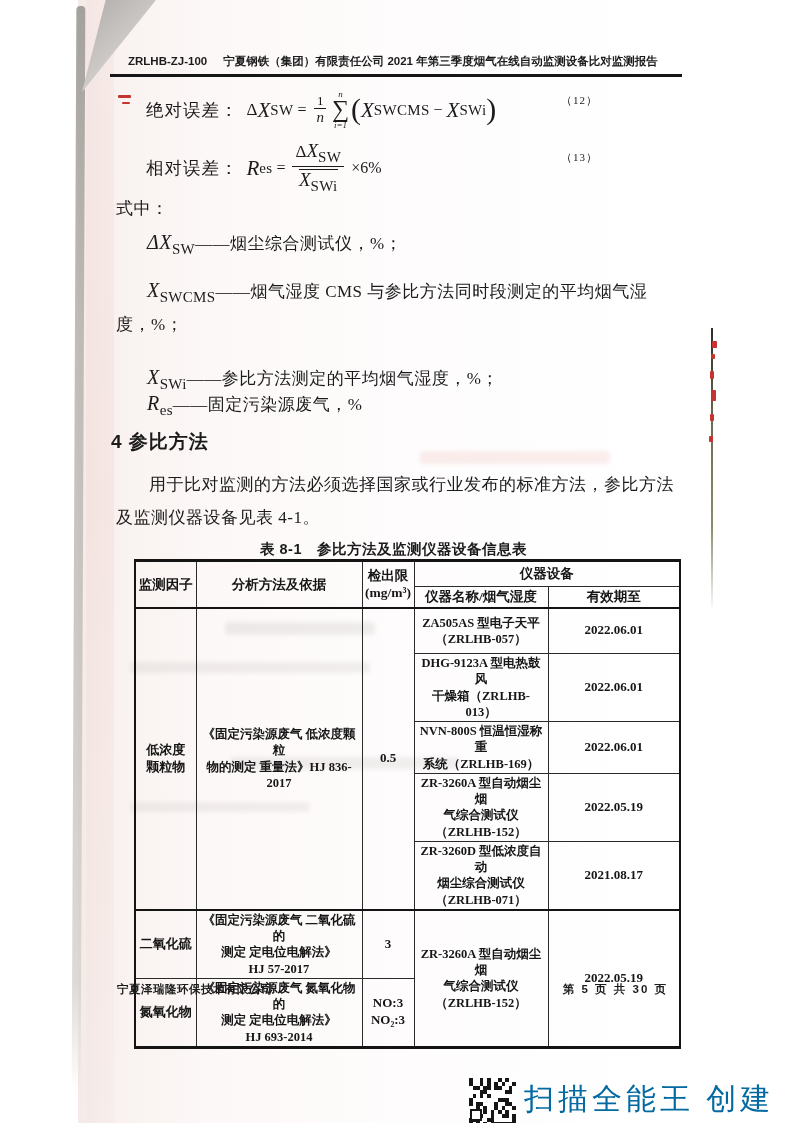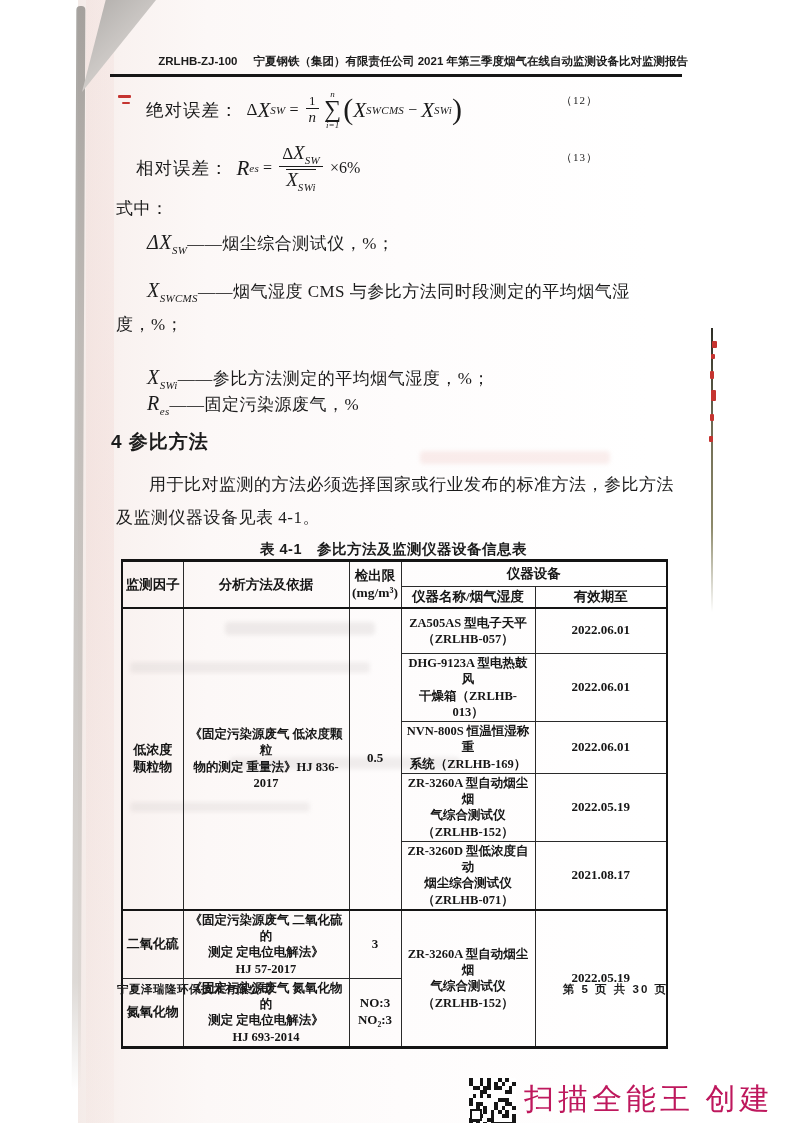--- a/index.html
+++ b/index.html
@@ -29,28 +29,28 @@
     background:linear-gradient(180deg,rgba(231,178,172,.10),rgba(236,196,190,.22) 45%,rgba(240,210,204,.10));
   }
   .edge-line-right{
     position:absolute;left:711px;top:328px;width:2px;height:284px;
     background:linear-gradient(180deg,#2e2e26 0%,#6f6c54 35%,#8d8a6b 70%,rgba(141,138,107,0) 100%);
   }
   .red-mark{position:absolute;background:#c53430;border-radius:1px;}
   .smudge{position:absolute;filter:blur(2px);border-radius:4px;}
   
   .doc-header{position:absolute;top:54px;left:128px;width:560px;font-weight:bold;
-    font-size:11.5px;white-space:nowrap;font-family:"Liberation Sans",sans-serif;text-align:right;}
+    font-size:11.5px;white-space:nowrap;font-family:"Liberation Sans",sans-serif;}
   .doc-header .code{margin-right:16px;}
   .header-rule{position:absolute;top:74px;left:110px;width:572px;height:3px;background:#161616;}
   
   .formula-row{position:absolute;display:flex;align-items:center;}
   .flabel{font-size:17.5px;letter-spacing:1px;margin-right:8px;}
   .sym{font-style:italic;font-size:21px;}
-  .sym-sub{font-style:italic;font-size:11px;vertical-align:-5px;letter-spacing:.3px;}
+  .sym-sub{font-size:15px;vertical-align:-5px;letter-spacing:.3px;}
   .op{font-size:16px;margin:0 4px;}
   .frac{display:inline-flex;flex-direction:column;align-items:center;vertical-align:middle;margin:0 3px;}
   .frac .num{border-bottom:1.4px solid #1b1b1b;padding:0 3px;line-height:1.05;}
   .frac .den{padding:0 3px;line-height:1.1;}
   .frac.small .num{font-size:13px;}
   .frac.small .den{font-size:15px;font-style:italic;}
   .sigma{display:inline-flex;flex-direction:column;align-items:center;line-height:1;margin:0 2px;}
   .sigma .lim{font-size:9px;font-style:italic;line-height:1;}
   .sigma .s{font-size:24px;line-height:.9;}
   .bigparen{font-size:30px;font-weight:300;line-height:1;transform:translateY(-1px);}
@@ -59,21 +59,21 @@
   .delta{font-size:17px;}
   
   .plain{position:absolute;font-size:17px;letter-spacing:.5px;white-space:nowrap;}
   .def .sym{font-size:20px;}
   
   .sec-heading{position:absolute;font-family:"Liberation Sans",sans-serif;font-weight:700;font-size:19px;letter-spacing:1px;}
   
   .tbl-title{position:absolute;top:540px;left:121px;width:545px;text-align:center;
     font-family:"Liberation Sans",sans-serif;font-weight:700;font-size:14.5px;letter-spacing:.5px;}
   table.reftable{
-    position:absolute;top:559px;left:121px;width:545px;border-collapse:collapse;
+    position:absolute;top:559px;left:134px;width:545px;border-collapse:collapse;
     font-size:13px;font-weight:700;table-layout:fixed;color:#161616;
     border:2.5px solid #141414;border-top-width:3.5px;border-bottom-width:3px;
   }
   table.reftable th,table.reftable td{
     border:1.2px solid #2a2a2a;text-align:center;vertical-align:middle;
     white-space:pre-line;line-height:1.3;padding:1px 2px;
   }
   table.reftable thead{border-bottom:2.5px solid #141414;}
   table.reftable thead th{font-size:13.5px;}
   tr.sep td{border-top:2.4px solid #141414;}
@@ -82,22 +82,22 @@
   
   .footer-company{position:absolute;top:982px;left:117px;font-weight:bold;font-size:11.5px;
     font-family:"Liberation Sans",sans-serif;letter-spacing:.5px;}
   .footer-page{position:absolute;top:982px;left:498px;width:170px;text-align:right;font-weight:bold;
     font-size:11.5px;font-family:"Liberation Sans",sans-serif;letter-spacing:2px;}
   
   .qr{position:absolute;left:469px;top:1078px;width:47px;height:52px;background:#fff;
     display:grid;grid-template-rows:repeat(13,1fr);grid-template-columns:repeat(13,1fr);}
   .qr i{background:#161616;}
   .qr .finder{position:absolute;left:1px;bottom:9px;width:8px;height:8px;border:2.5px solid #161616;background:#fff;}
-  .wm-text{position:absolute;left:524px;top:1079px;font-size:30px;color:#be185d;
-    font-family:Liberation Serif, serif;letter-spacing:4px;white-space:nowrap;}
+  .wm-text{position:absolute;left:524px;top:1079px;font-size:30px;color:#0369a1;
+    font-family:Liberation Sans, sans-serif;letter-spacing:4px;white-space:nowrap;}
 </style>
 </head>
 <body>
 
 <div class="page-surface"></div>
 <div class="pink-streak"></div>
 <div class="edge-left"></div>
 <div class="corner-wedge"></div>
 <div class="edge-line-right"></div>
 
@@ -139,21 +139,21 @@
   <span class="bigparen">(</span>
   <span class="sym">X</span>
     <span class="sym-sub">SWCMS</span>
   <span class="op">−</span>
   <span class="sym">X</span>
     <span class="sym-sub">SWi</span>
   <span class="bigparen">)</span>
 </div>
 <div class="ftag" style="top:93px;left:522px;">（12）</div>
 
-<div class="formula-row" style="top:139px;left:136px;height:58px;">
+<div class="formula-row" style="top:139px;left:146px;height:58px;">
   <span class="flabel">相对误差：</span>
   <span class="sym">R</span>
     <span class="sym-sub">es</span>
   <span class="op">=</span>
   <span class="frac">
     <span class="num"><span class="delta">Δ</span><span class="sym" style="font-size:19px;">X</span><span class="sym-sub">SW</span></span>
     <span class="den"><span class="ovl"><span class="sym" style="font-size:19px;">X</span><span class="sym-sub">SWi</span></span></span>
   </span>
   <span class="op">×6%</span>
 </div>
@@ -172,21 +172,21 @@
   <span class="sym">X</span><span class="sym-sub">SWi</span><span>——参比方法测定的平均烟气湿度，%；</span>
 </div>
 <div class="plain def" style="top:392px;left:147px;">
   <span class="sym">R</span><span class="sym-sub">es</span><span>——固定污染源废气，%</span>
 </div>
 
 <div class="sec-heading" style="top:429px;left:111px;">4 参比方法</div>
 <div class="plain" style="top:473px;left:149px;text-align:center;">用于比对监测的方法必须选择国家或行业发布的标准方法，参比方法</div>
 <div class="plain" style="top:506px;left:116px;">及监测仪器设备见表 4-1。</div>
 
-<div class="tbl-title">表 4-1　参比方法及监测仪器设备信息表</div>
+<div class="tbl-title">表 8-1　参比方法及监测仪器设备信息表</div>
 <table class="reftable">
   <colgroup>
     <col style="width:61px">
       <col style="width:166px">
       <col style="width:52px">
       <col style="width:134px">
       <col style="width:132px">
   </colgroup>
   <thead>
     <tr style="height:26px;">

